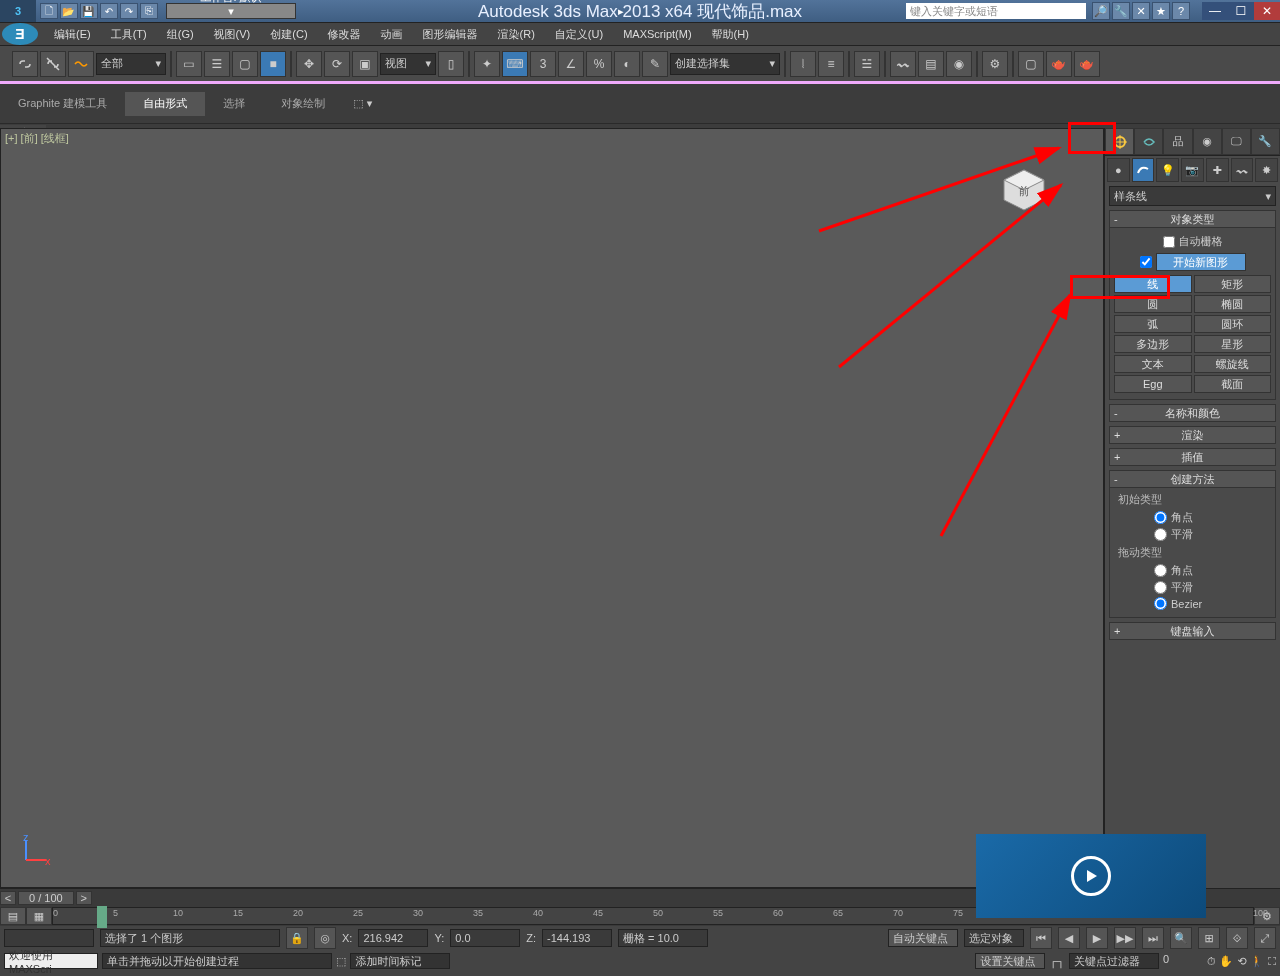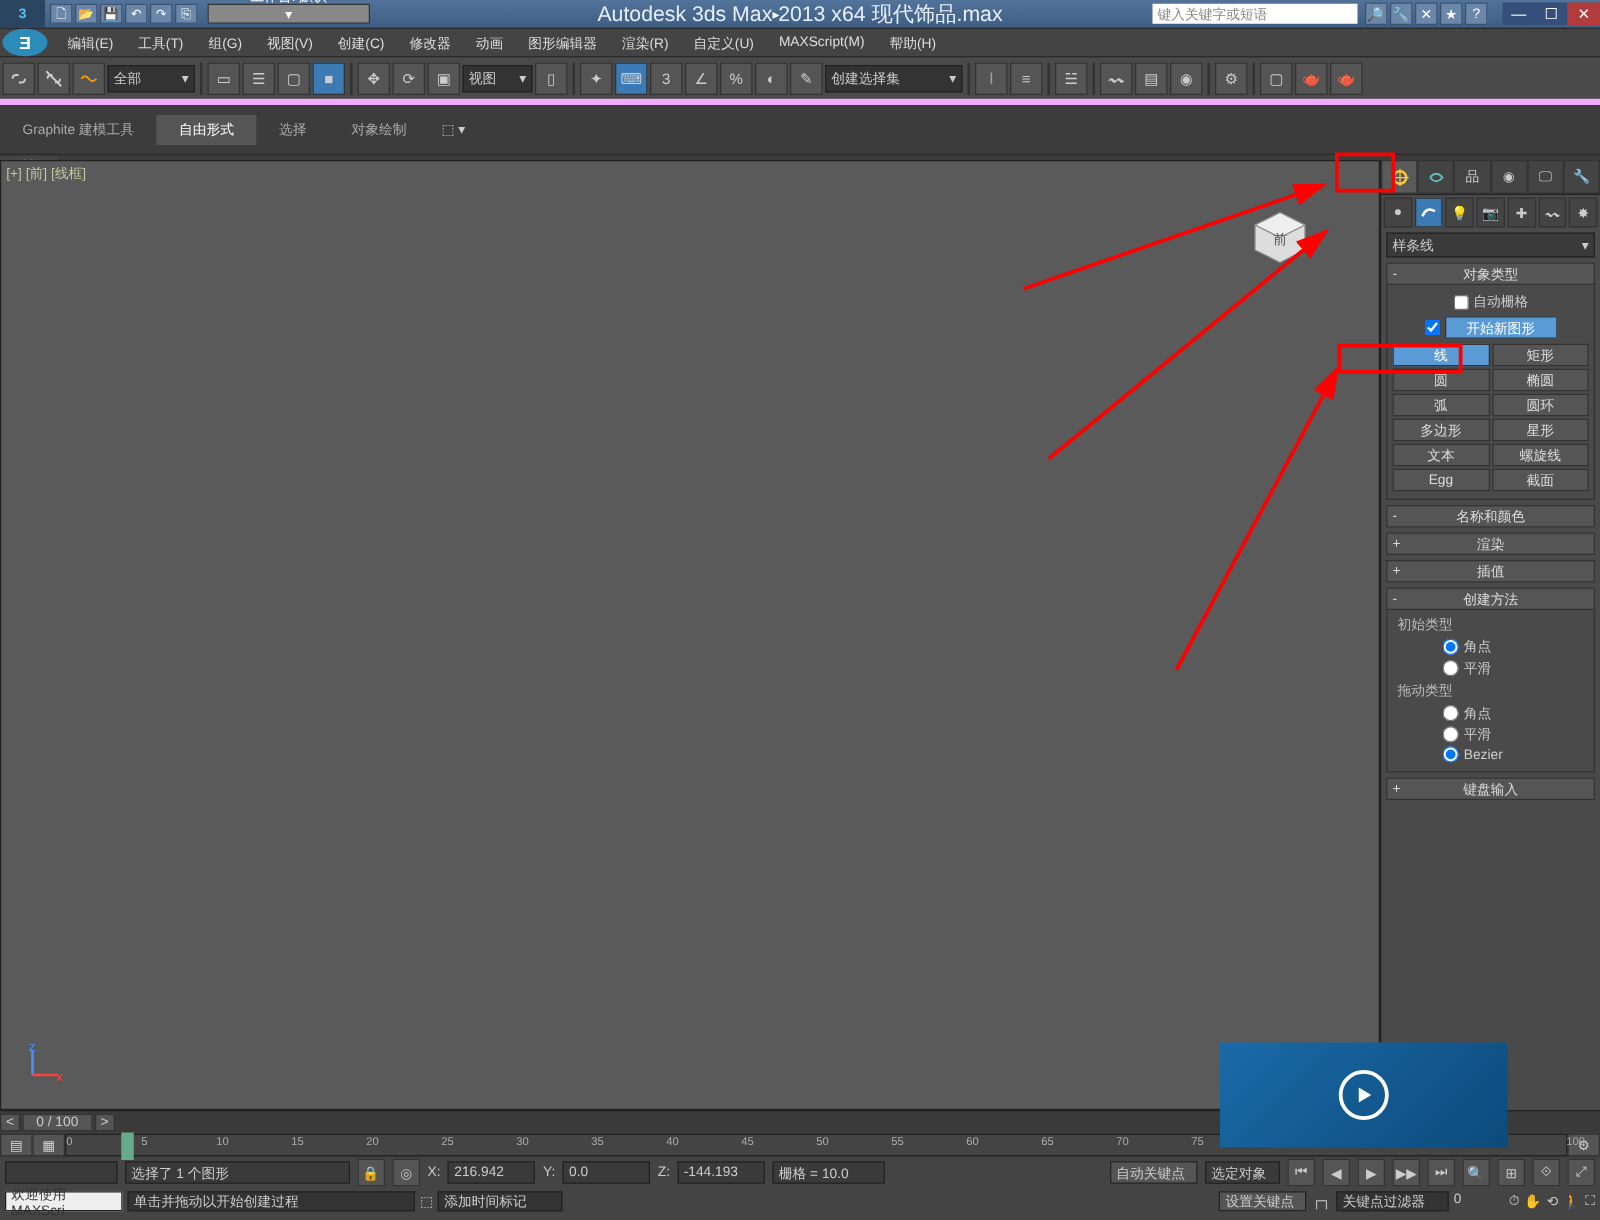--- a/index.html
+++ b/index.html
@@ -5,36 +5,36 @@
 * { margin:0; padding:0; box-sizing:border-box; font-family:"Microsoft YaHei","SimSun",Arial,sans-serif; font-size:11px; user-select:none; }
 body { width:1280px; height:976px; background:#4a4a4a; color:#ccc; overflow:hidden; position:relative; }
 
 
 .titlebar { height:22px; background:linear-gradient(#52739a,#3f5e82); display:flex; align-items:center; color:#fff; position:relative; }
 .titlebar .logo { width:36px; height:22px; background:#2b4561; display:flex; align-items:center; justify-content:center; color:#4fc3f7; font-weight:bold; }
 .titlebar .qab { display:flex; align-items:center; gap:2px; padding:0 4px; }
 .titlebar .qab .qbtn { width:18px; height:16px; background:#6b88aa; border:1px solid #3a5270; display:flex; align-items:center; justify-content:center; color:#fff; font-size:10px; }
 .titlebar .wsdrop { height:16px; background:#888; border:1px solid #333; width:130px; margin-left:4px; display:flex; align-items:center; padding:0 4px; justify-content:flex-end;flex-direction:column; }
 .titlebar .titletext { position:absolute; left:50%; transform:translateX(-50%); font-size:17px; color:#e8f0ff; }
-.titlebar .search { margin-left:auto; width:164px; height:16px; background:#fff; color:#888; padding:0 4px; display:flex; align-items:center; font-size:11px; }
+.titlebar .search { margin-left:auto; width:180px; height:16px; background:#fff; color:#888; padding:0 4px; display:flex; align-items:center; font-size:11px; }
 .titlebar .helpicons { display:flex; gap:2px; padding:0 6px; }
 .titlebar .helpicons span { width:18px; height:18px; display:flex; align-items:center; justify-content:center; background:#6b88aa; border:1px solid #3a5270; font-size:11px; }
 .winbtns { display:flex; margin-left:6px; }
 .winbtns div { width:26px; height:18px; display:flex; align-items:center; justify-content:center; font-size:12px; color:#fff; }
 .winbtns .min { background:#34507a; }
 .winbtns .max { background:#34507a; }
 .winbtns .close { background:#b23c3c; }
 
 
 .menubar { height:24px; background:#444; display:flex; align-items:center; padding:0 2px; border-top:1px solid #222; border-bottom:1px solid #222; }
 .menubar .logo2 { width:36px; height:22px; background:#2d8bb9; border-radius:50%; display:flex; align-items:center; justify-content:center; color:#fff; font-weight:bold; margin-right:6px; font-size:14px; }
 .menubar .mi { padding:0 10px; height:24px; display:flex; align-items:center; color:#ddd; }
 
 
-.maintoolbar { height:38px; background:#4a4a4a; display:flex; align-items:center; padding:0 2px; gap:2px; border-bottom:5px solid #f0abfc; }
+.maintoolbar { height:38px; background:#4a4a4a; display:flex; align-items:center; padding:0 12px; gap:2px; border-bottom:3px solid #f0abfc; }
 .tbtn { width:26px; height:26px; background:#555; border:1px solid #333; display:flex; align-items:center; justify-content:center; color:#ccc; font-size:12px; }
 .tbtn.active { background:#3b7ab5; }
 .tbtn svg { width:16px; height:16px; }
 .tsep { width:2px; height:26px; background:#333; margin:0 2px; }
 .drop { height:22px; background:#333; border:1px solid #222; display:flex; align-items:center; padding:0 4px; justify-content:space-between; color:#ccc; }
 
 
 .ribbon { height:40px; background:#3c3c3c; display:flex; align-items:center; border-bottom:1px solid #2a2a2a; }
 .ribbon .rtab { padding:0 18px; height:24px; display:flex; align-items:center; color:#aaa; }
 .ribbon .rtab.active { background:#555; color:#fff; }

